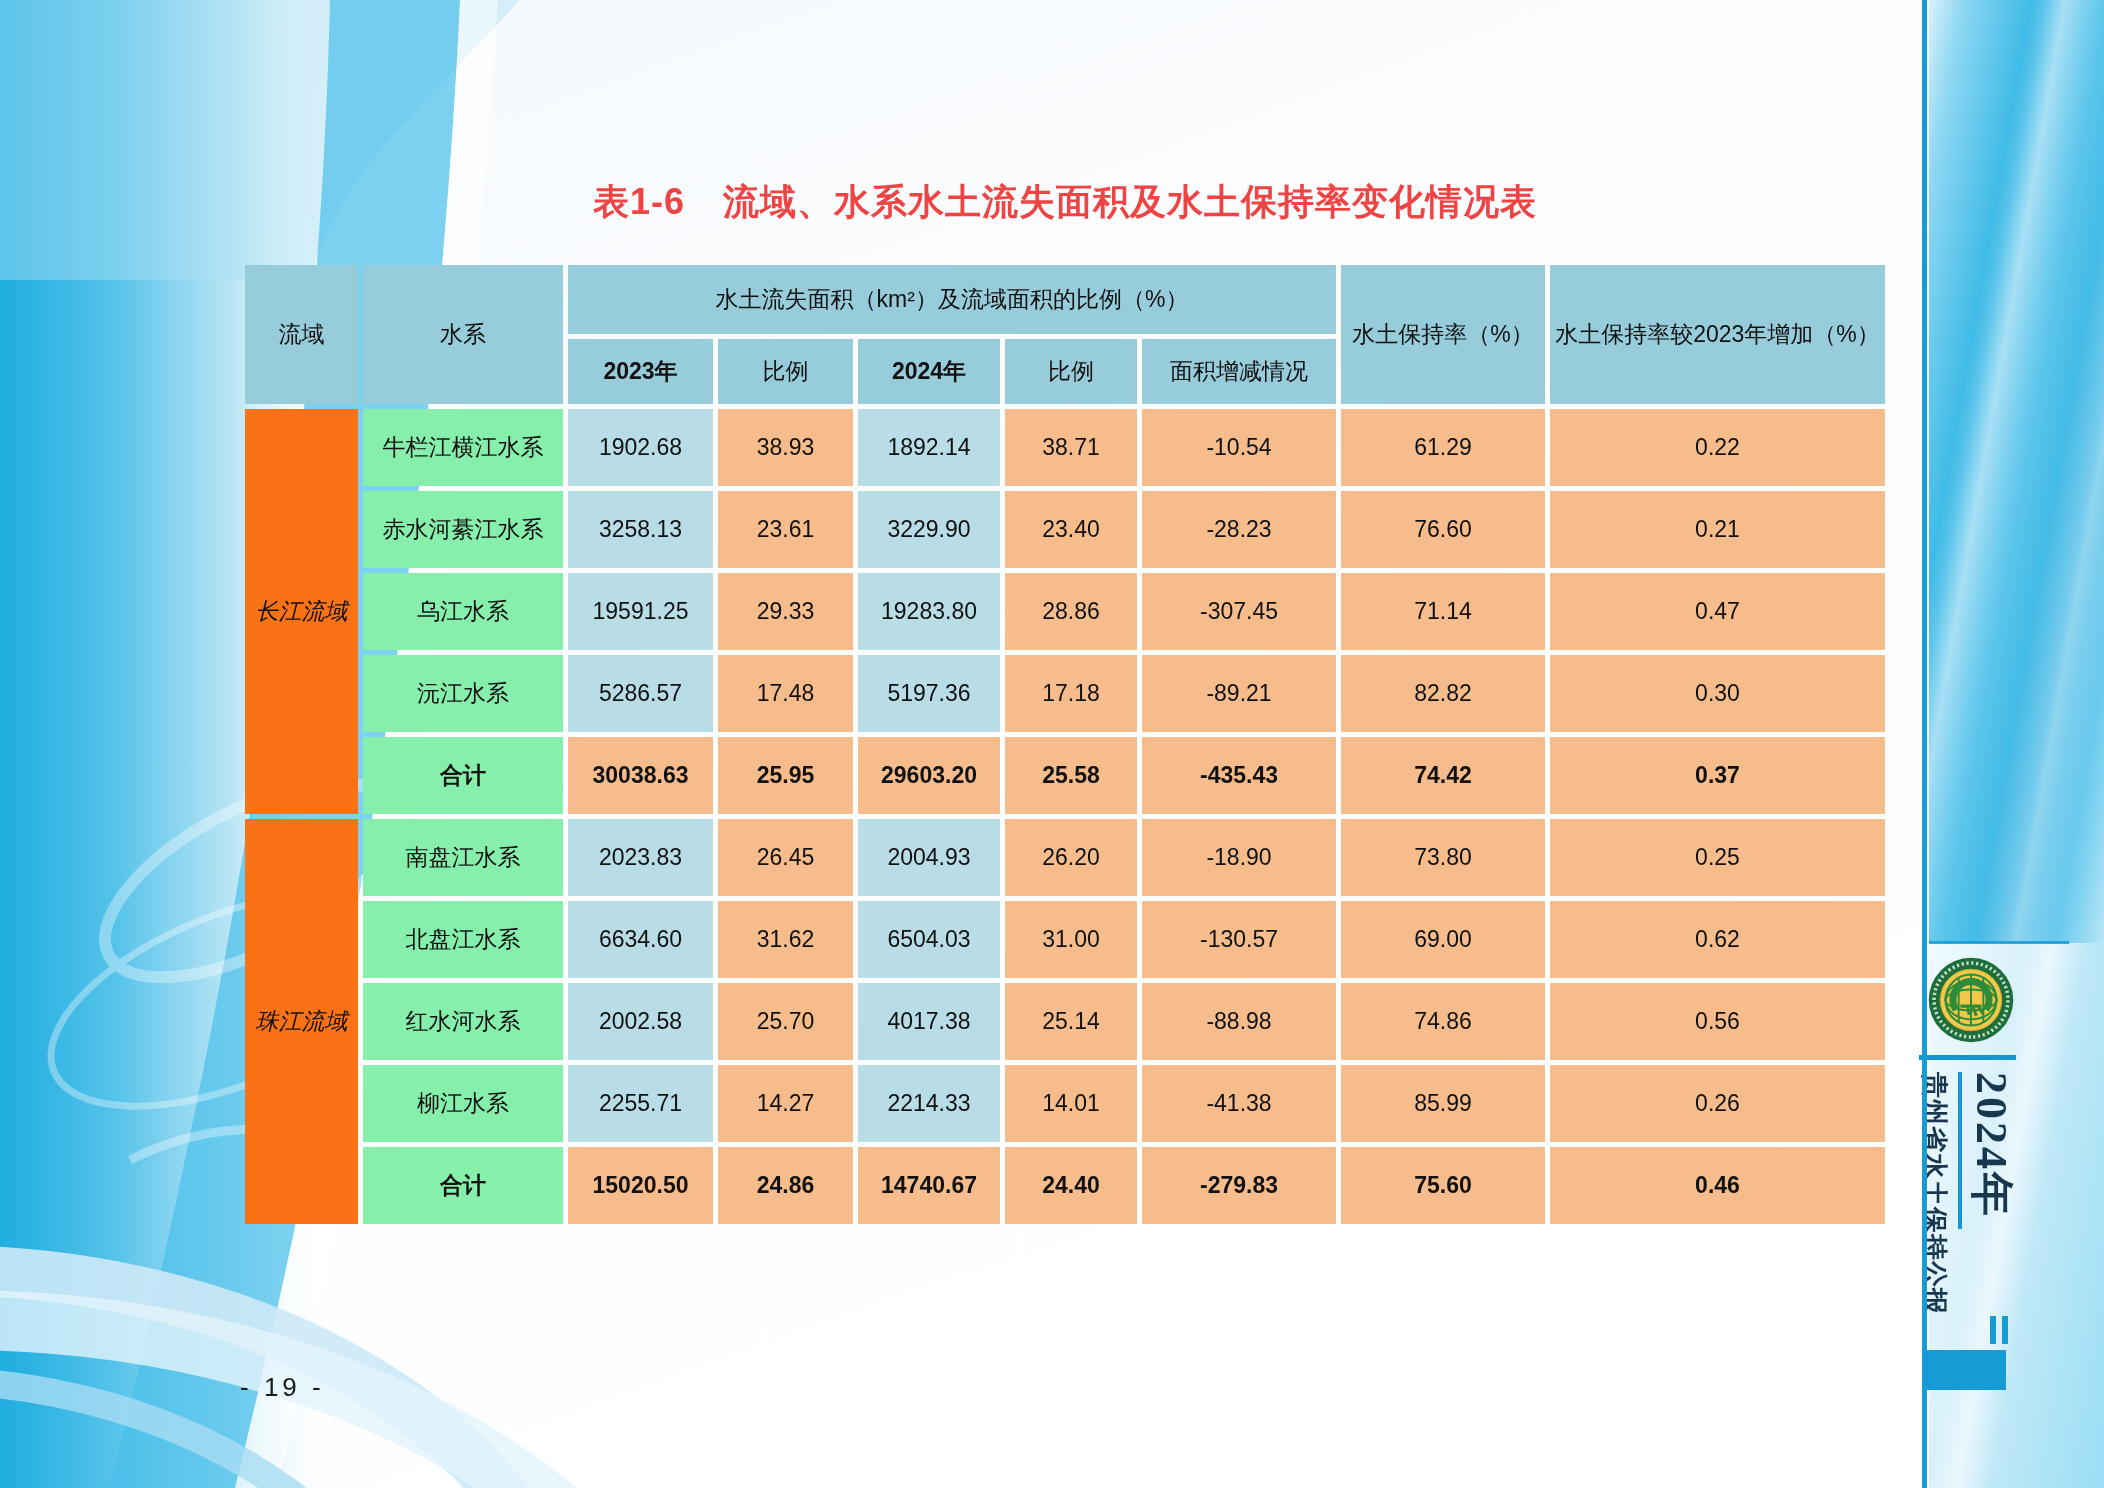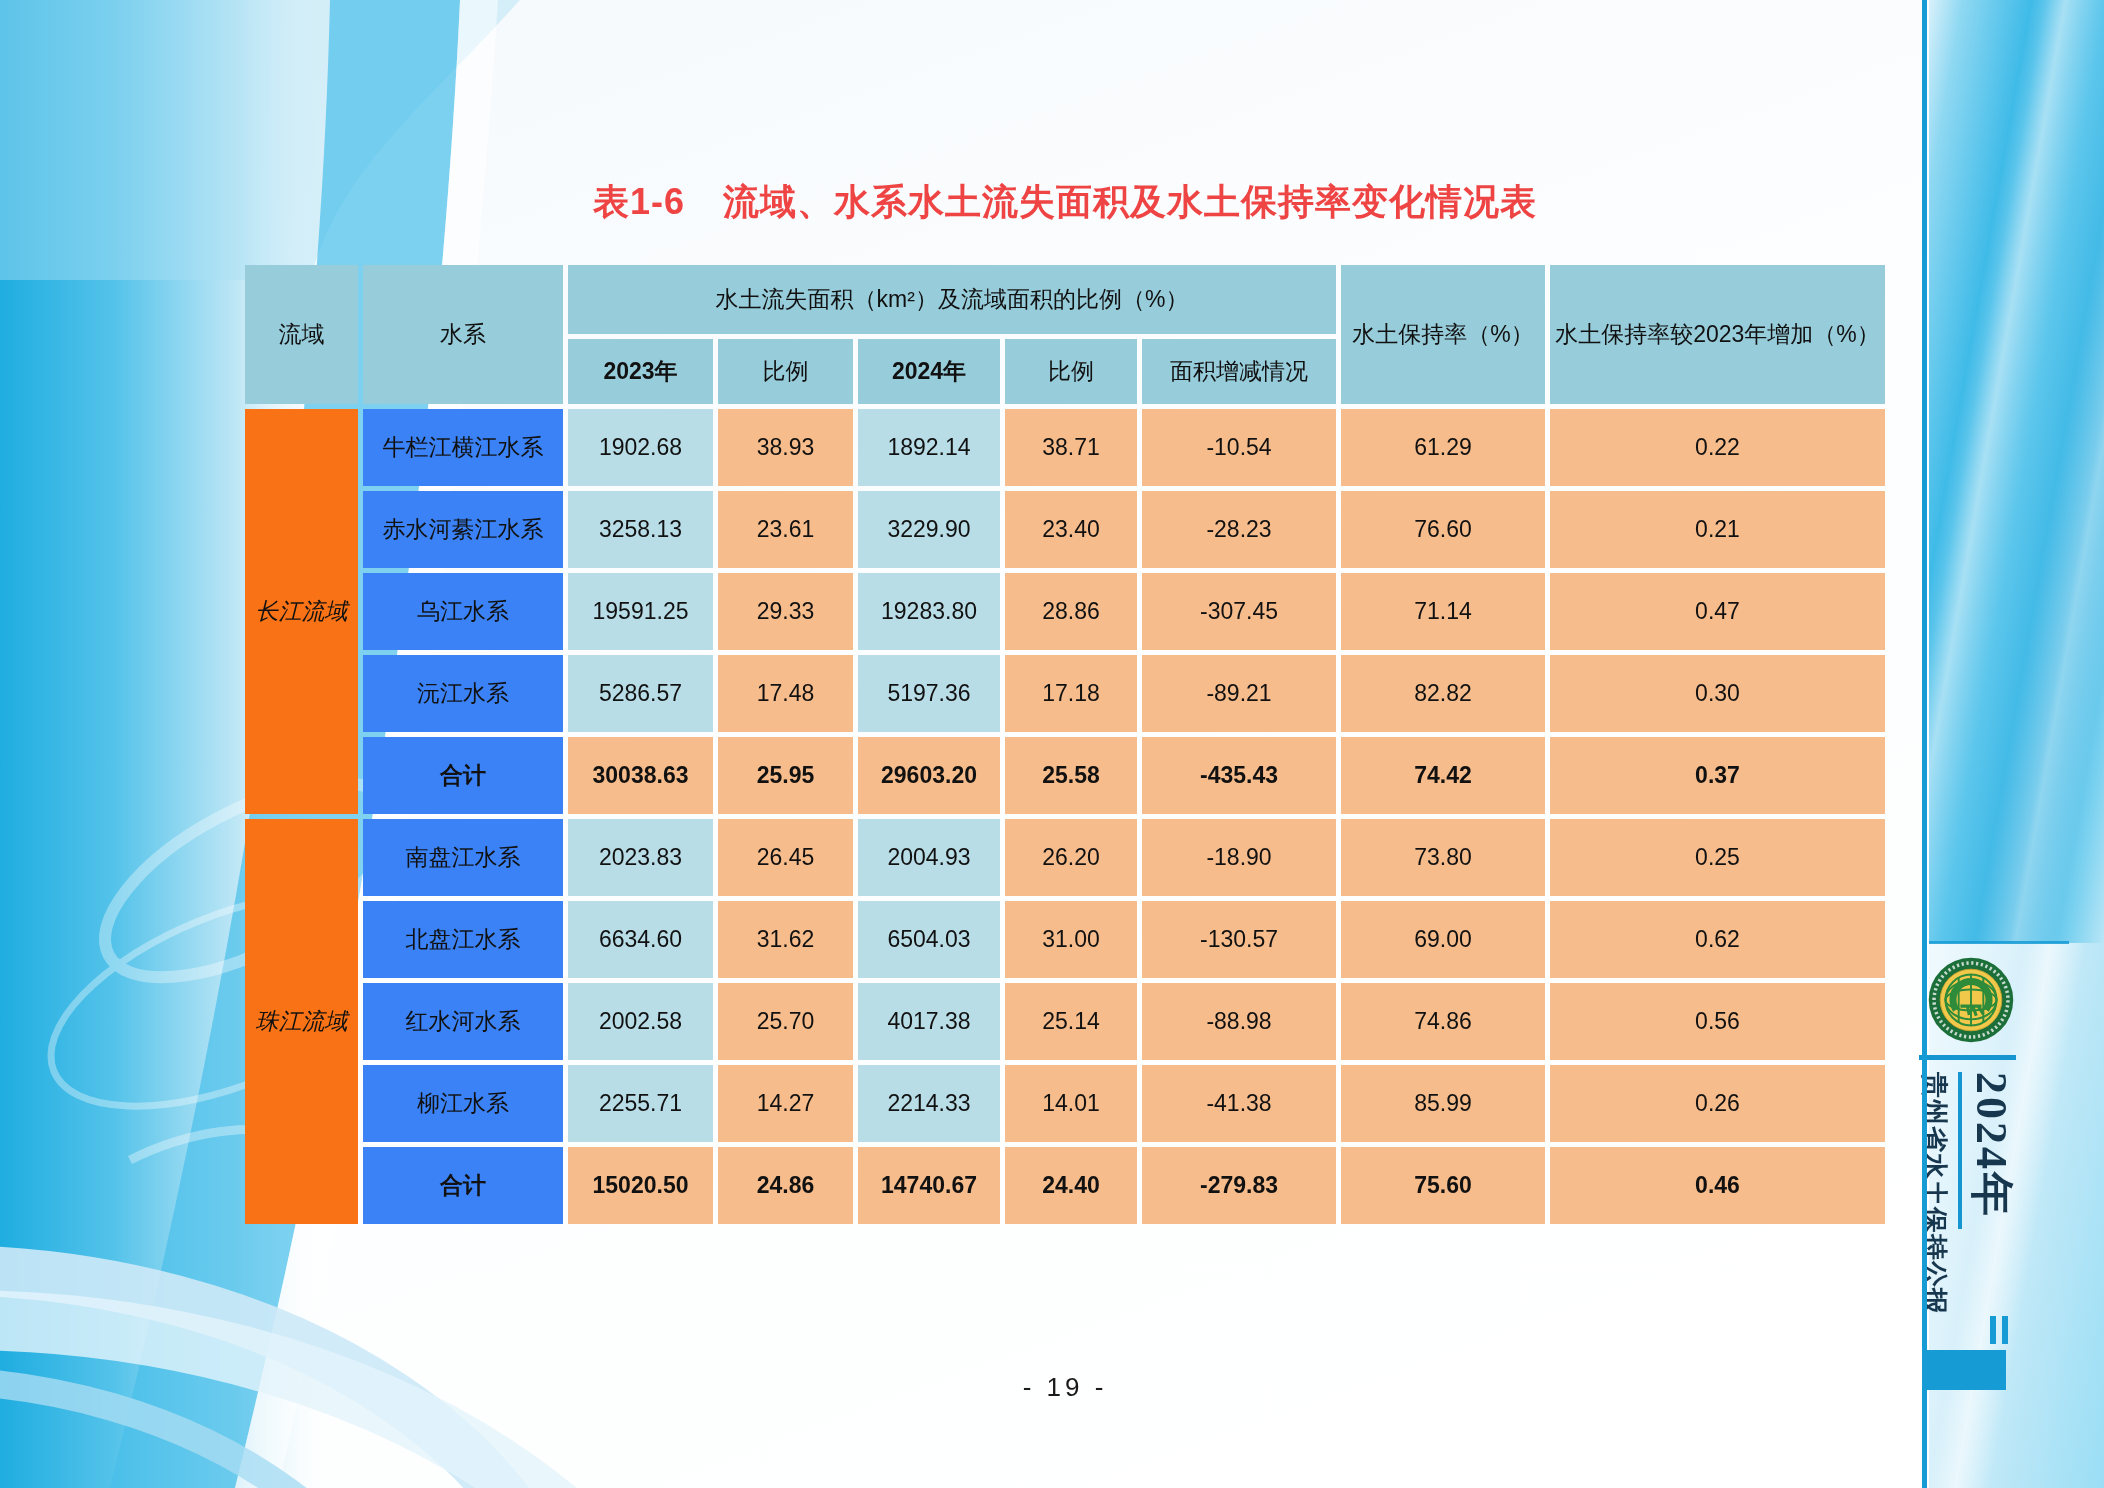--- a/index.html
+++ b/index.html
@@ -23,29 +23,29 @@
   table.main{border-collapse:separate;border-spacing:5px;table-layout:fixed;width:1650px;}
   table.main th,table.main td{
     text-align:center;vertical-align:middle;padding:0 4px;
     font-size:23px;line-height:1.25;overflow:hidden;
   }
   th.head{background:#97ccda;font-weight:normal;font-size:22px;}
   th.head.yr{font-weight:bold;}
   tr.hrow1 th{height:69px;}
   tr.hrow2 th{height:65px;}
   td.basin{background:#f97316;font-size:23px;font-style:italic;}
-  td.sys{background:#3b82f6;font-size:23px;}
+  td.sys{background:#86efac;font-size:23px;}
   td.blue{background:#b9dde7;font-size:24px;}
   td.orange{background:#f6bc8b;font-size:24px;}
   tr.datarow{height:77px;}
   tr.total td{font-weight:bold;}
   
   .page-number{
     position:absolute;left:240px;top:1372px;width:1650px;z-index:3;
-    text-align:center;font-size:26px;color:#1a1a1a;letter-spacing:4px;
+    text-align:left;font-size:26px;color:#1a1a1a;letter-spacing:4px;
   }
   
   .side-line{position:absolute;left:1922px;top:0;width:5px;height:1488px;background:#169bd5;z-index:4;}
   .side-top{
     position:absolute;left:1929px;top:0;width:175px;height:943px;z-index:1;
     background:
       linear-gradient(100deg,rgba(255,255,255,0) 30%,rgba(255,255,255,.55) 40%,rgba(255,255,255,0) 52%,rgba(255,255,255,0) 62%,rgba(255,255,255,.45) 74%,rgba(255,255,255,0) 86%),
       linear-gradient(100deg,#d9f1fb 0%,#8fd8f2 10%,#2fb5e6 34%,#5cc6ec 52%,#2aafe2 72%,#7dd2f0 90%,#b9e6f7 100%);
   }
   .side-bottom{

